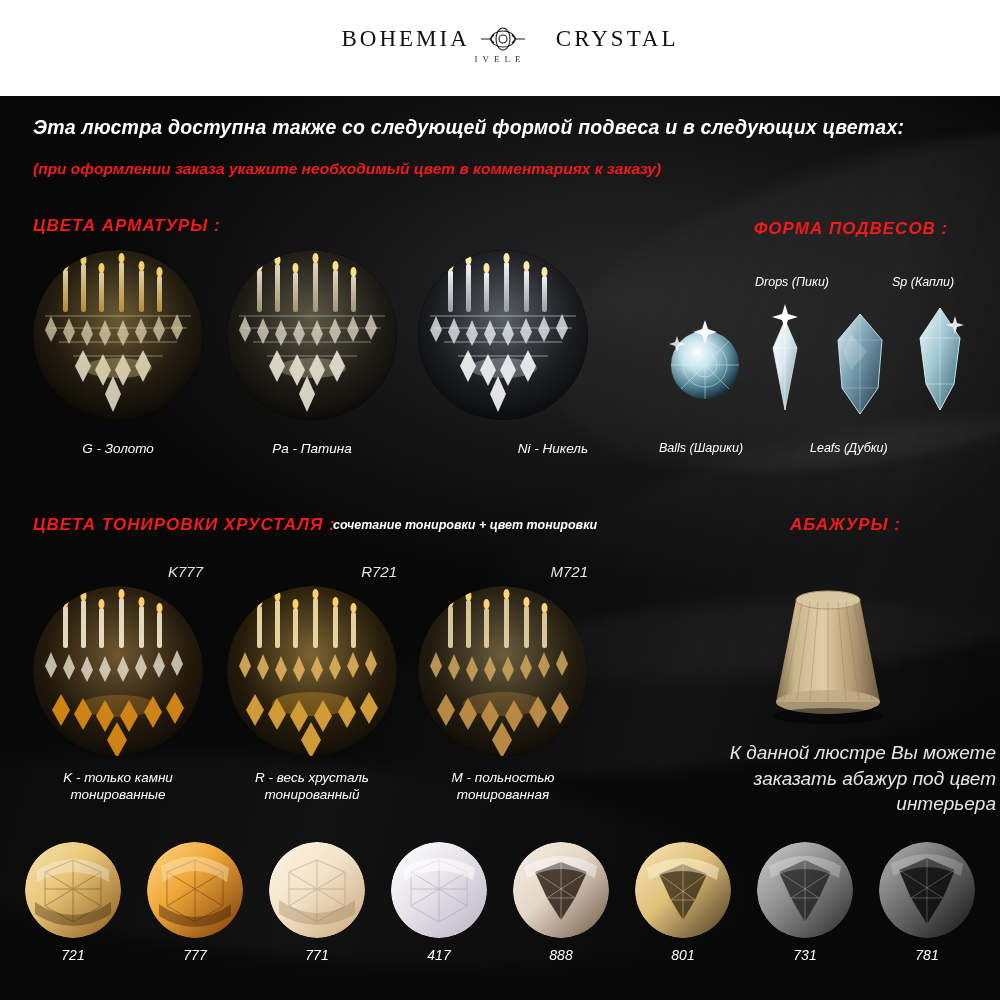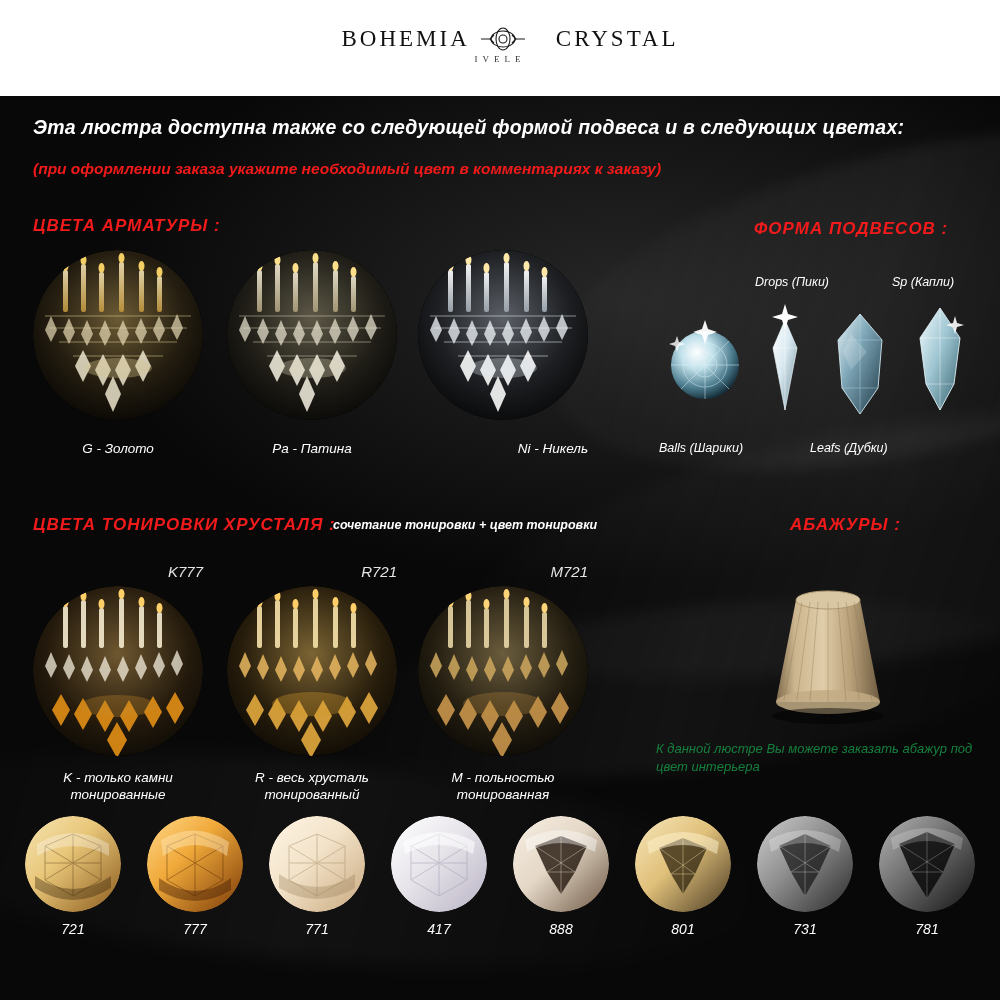--- a/index.html
+++ b/index.html
@@ -164,31 +164,31 @@
     color: #ffffff;
     font-size: 12.5px;
     font-style: italic;
     white-space: nowrap;
   }
 
   
   .shade-txt {
     position: absolute;
     width: 340px;
-    text-align: left;
-    color: #15803d;
-    font-size: 13px;
+    text-align: right;
+    color: #e5e5e5;
+    font-size: 19px;
     font-style: italic;
     line-height: 1.35;
   }
 
   
   .sw-row {
     position: absolute;
-    left: 0; top: 816px;
+    left: 0; top: 842px;
     width: 912px; height: 158px;
   }
   .sw-item {
     position: absolute;
     width: 102px;
   }
   .sw-circle {
     width: 96px; height: 96px;
     border-radius: 50%;
     overflow: hidden;

